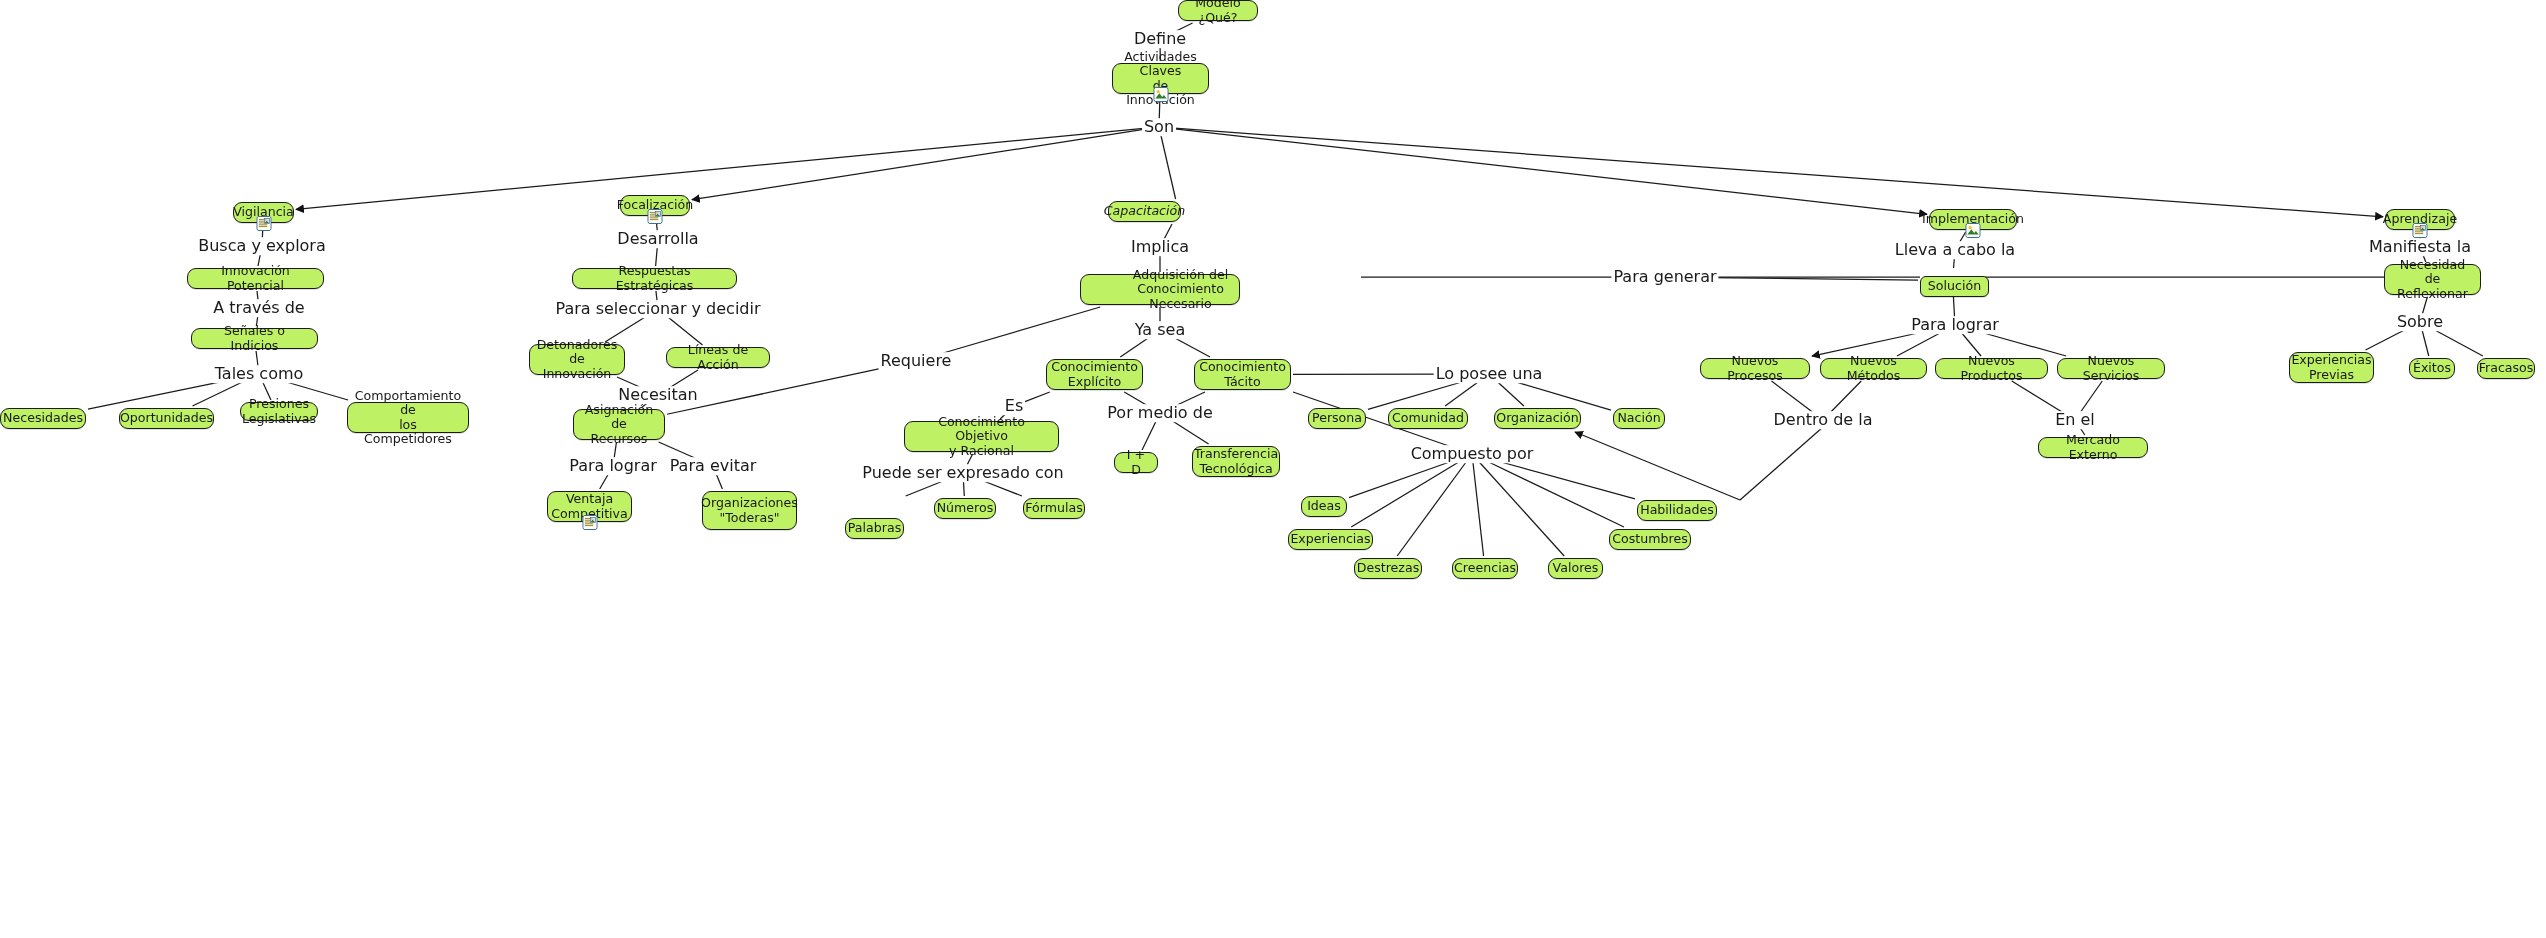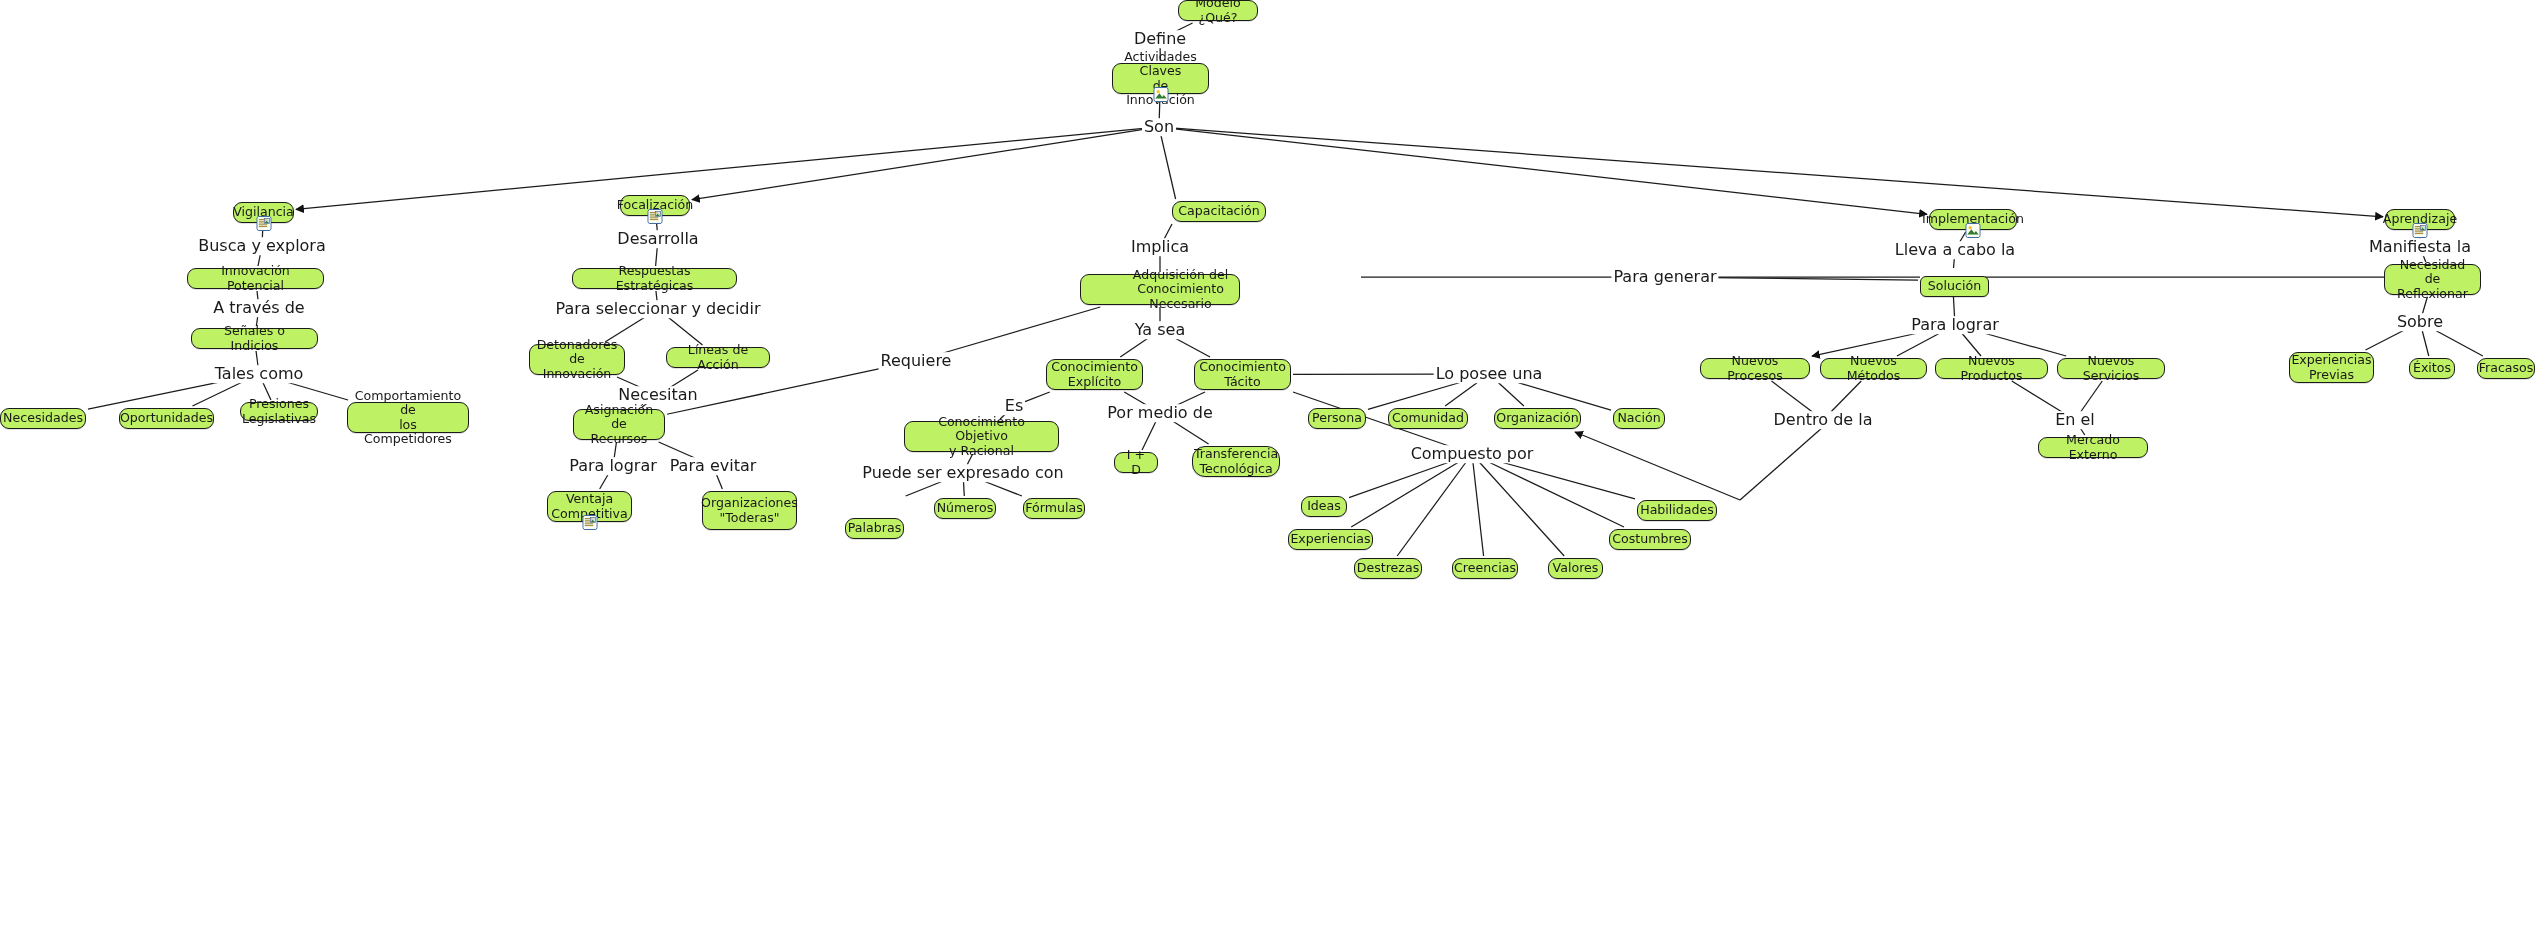--- a/index.html
+++ b/index.html
@@ -203,21 +203,21 @@
             <line x1="1.6" y1="5.2" x2="8" y2="5.2"></line>
             <line x1="1.6" y1="7.4" x2="8" y2="7.4"></line>
             <line x1="1.6" y1="9.6" x2="12" y2="9.6"></line>
             <line x1="1.6" y1="11.8" x2="12" y2="11.8"></line>
           </g>
           <rect x="8.6" y="1.8" width="6" height="6" fill="#cfe0ef" stroke="#44607a" stroke-width=".8"></rect>
           <circle cx="10.3" cy="3.6" r=".9" fill="#e8b53a"></circle>
           <path d="M9 7.4 L11 4.6 L12.6 6.3 L14.2 7.4 Z" fill="#2f7d32"></path>
         </svg>
       </div>
-      <div class="node" style="left: 1172px; top: 201px; width: 94px; height: 21px;"><span>Capacitación</span></div>
+      <div class="node" style="left: 1108px; top: 201px; width: 73px; height: 21px; font-style: italic;"><span>Capacitación</span></div>
       <div class="node" style="left: 1929px; top: 209px; width: 88px; height: 21px;"><span>Implementación</span></div>
       <div class="node-icon" style="left: 1973px; top: 223px;">
         <svg viewBox="0 0 16 16">
           <rect x="0" y="0" width="16" height="16" fill="#fffdf2"></rect>
           <circle cx="4.5" cy="4.5" r="2" fill="#f2c230"></circle>
           <path d="M1 13 L6 6.5 L9.5 11 L11.5 8.5 L15 13 Z" fill="#2f7d32"></path>
         </svg>
       </div>
       <div class="node" style="left: 2385px; top: 209px; width: 70px; height: 21px;"><span>Aprendizaje</span></div>
       <div class="node-icon" style="left: 2420px; top: 223px;">
@@ -266,21 +266,21 @@
 los Competidores</span></div>
       <div class="node" style="left: 573px; top: 409px; width: 92px; height: 31px;"><span>Asignación de
 Recursos</span></div>
       <div class="node" style="left: 1308px; top: 408px; width: 58px; height: 21px;"><span>Persona</span></div>
       <div class="node" style="left: 1388px; top: 408px; width: 80px; height: 21px;"><span>Comunidad</span></div>
       <div class="node" style="left: 1494px; top: 408px; width: 87px; height: 21px;"><span>Organización</span></div>
       <div class="node" style="left: 1613px; top: 408px; width: 52px; height: 21px;"><span>Nación</span></div>
       <div class="node" style="left: 904px; top: 421px; width: 155px; height: 31px;"><span>Conocimiento Objetivo
 y Racional</span></div>
       <div class="node" style="left: 1114px; top: 452px; width: 44px; height: 21px;"><span>I + D</span></div>
-      <div class="node" style="left: 1192px; top: 446px; width: 88px; height: 31px; border-radius: 13px;"><span>Transferencia
+      <div class="node" style="left: 1192px; top: 446px; width: 88px; height: 31px;"><span>Transferencia
 Tecnológica</span></div>
       <div class="node" style="left: 2038px; top: 437px; width: 110px; height: 21px;"><span>Mercado Externo</span></div>
       <div class="node" style="left: 547px; top: 491px; width: 85px; height: 31px;"><span>Ventaja
 Competitiva</span></div>
       <div class="node-icon" style="left: 589.5px; top: 515px;">
         <svg viewBox="0 0 16 16">
           <rect x="0" y="0" width="16" height="16" fill="#fffdf2"></rect>
           <g stroke="#8a7a20" stroke-width="1.1">
             <line x1="1.6" y1="3" x2="8" y2="3"></line>
             <line x1="1.6" y1="5.2" x2="8" y2="5.2"></line>

